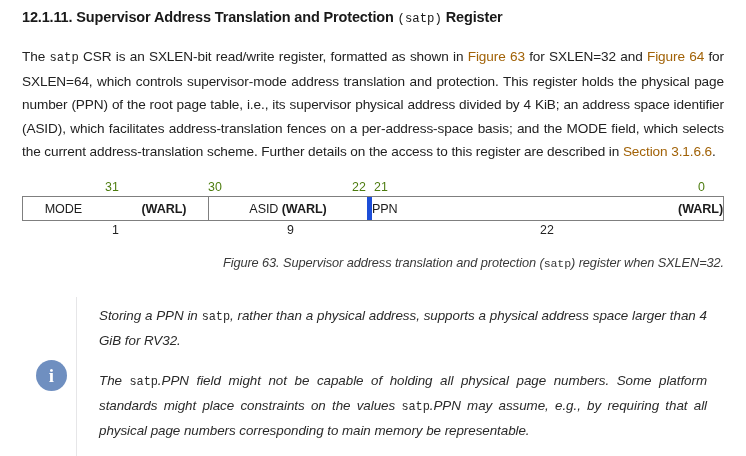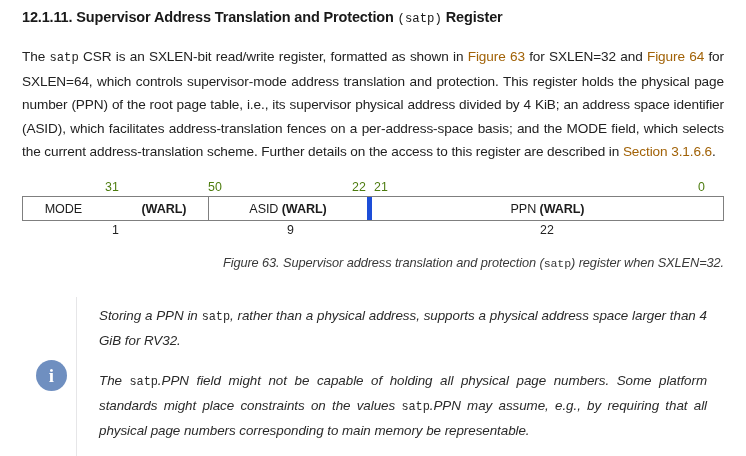--- a/index.html
+++ b/index.html
@@ -101,21 +101,21 @@
     color: #1c1c1c;
     box-sizing: border-box;
     height: 100%;
     white-space: nowrap;
     letter-spacing: -0.1px;
   }
   .cell b { font-weight: bold; }
   .cell .nm { font-weight: normal; }
   .cell-mode { width: 186px; border-right: 1px solid #7f7f7f; gap: 28px; }
   .cell-asid { width: 163px; border-right: 5px solid #1d4ed8; }
-  .cell-ppn  { flex: 1; }
+  .cell-ppn  { flex: 1; justify-content: space-between; }
 
   .widthrow {
     position: relative;
     height: 18px;
     font-size: 12.4px;
     color: #222222;
   }
   .widthrow span {
     position: absolute;
     top: 0;
@@ -209,21 +209,21 @@
 <div class="page">
 
   <h3 class="heading"><span>12.1.11. Supervisor Address Translation and Protection </span><span class="mono">(satp)</span><span> Register</span></h3>
 
   <p class="para"><span>The </span><span class="mono">satp</span><span> CSR is an SXLEN-bit read/write register, formatted as shown in </span><a class="lnk" href="#">Figure 63</a><span> for SXLEN=32 and </span><a class="lnk" href="#">Figure 64</a><span> for SXLEN=64, which controls supervisor-mode address translation and protection. This register holds the physical page number (PPN) of the root page table, i.e., its supervisor physical address divided by 4 KiB; an address space identifier (ASID), which facilitates address-translation fences on a per-address-space basis; and the MODE field, which selects the current address-translation scheme. Further details on the access to this register are described in </span><a class="lnk" href="#">Section 3.1.6.6</a><span>.</span></p>
 
   <div class="regfig">
 
     <div class="bitrow">
       <span class="b31">31</span>
-      <span class="b30">50</span>
+      <span class="b30">30</span>
       <span class="b22">22</span>
       <span class="b21">21</span>
       <span class="b0">0</span>
     </div>
 
     <div class="regbox">
       <div class="cell cell-mode"><span class="nm">MODE</span>&nbsp;<b>(WARL)</b></div>
       <div class="cell cell-asid"><span class="nm">ASID</span>&nbsp;<b>(WARL)</b></div>
       <div class="cell cell-ppn"><span class="nm">PPN</span>&nbsp;<b>(WARL)</b></div>
     </div>

